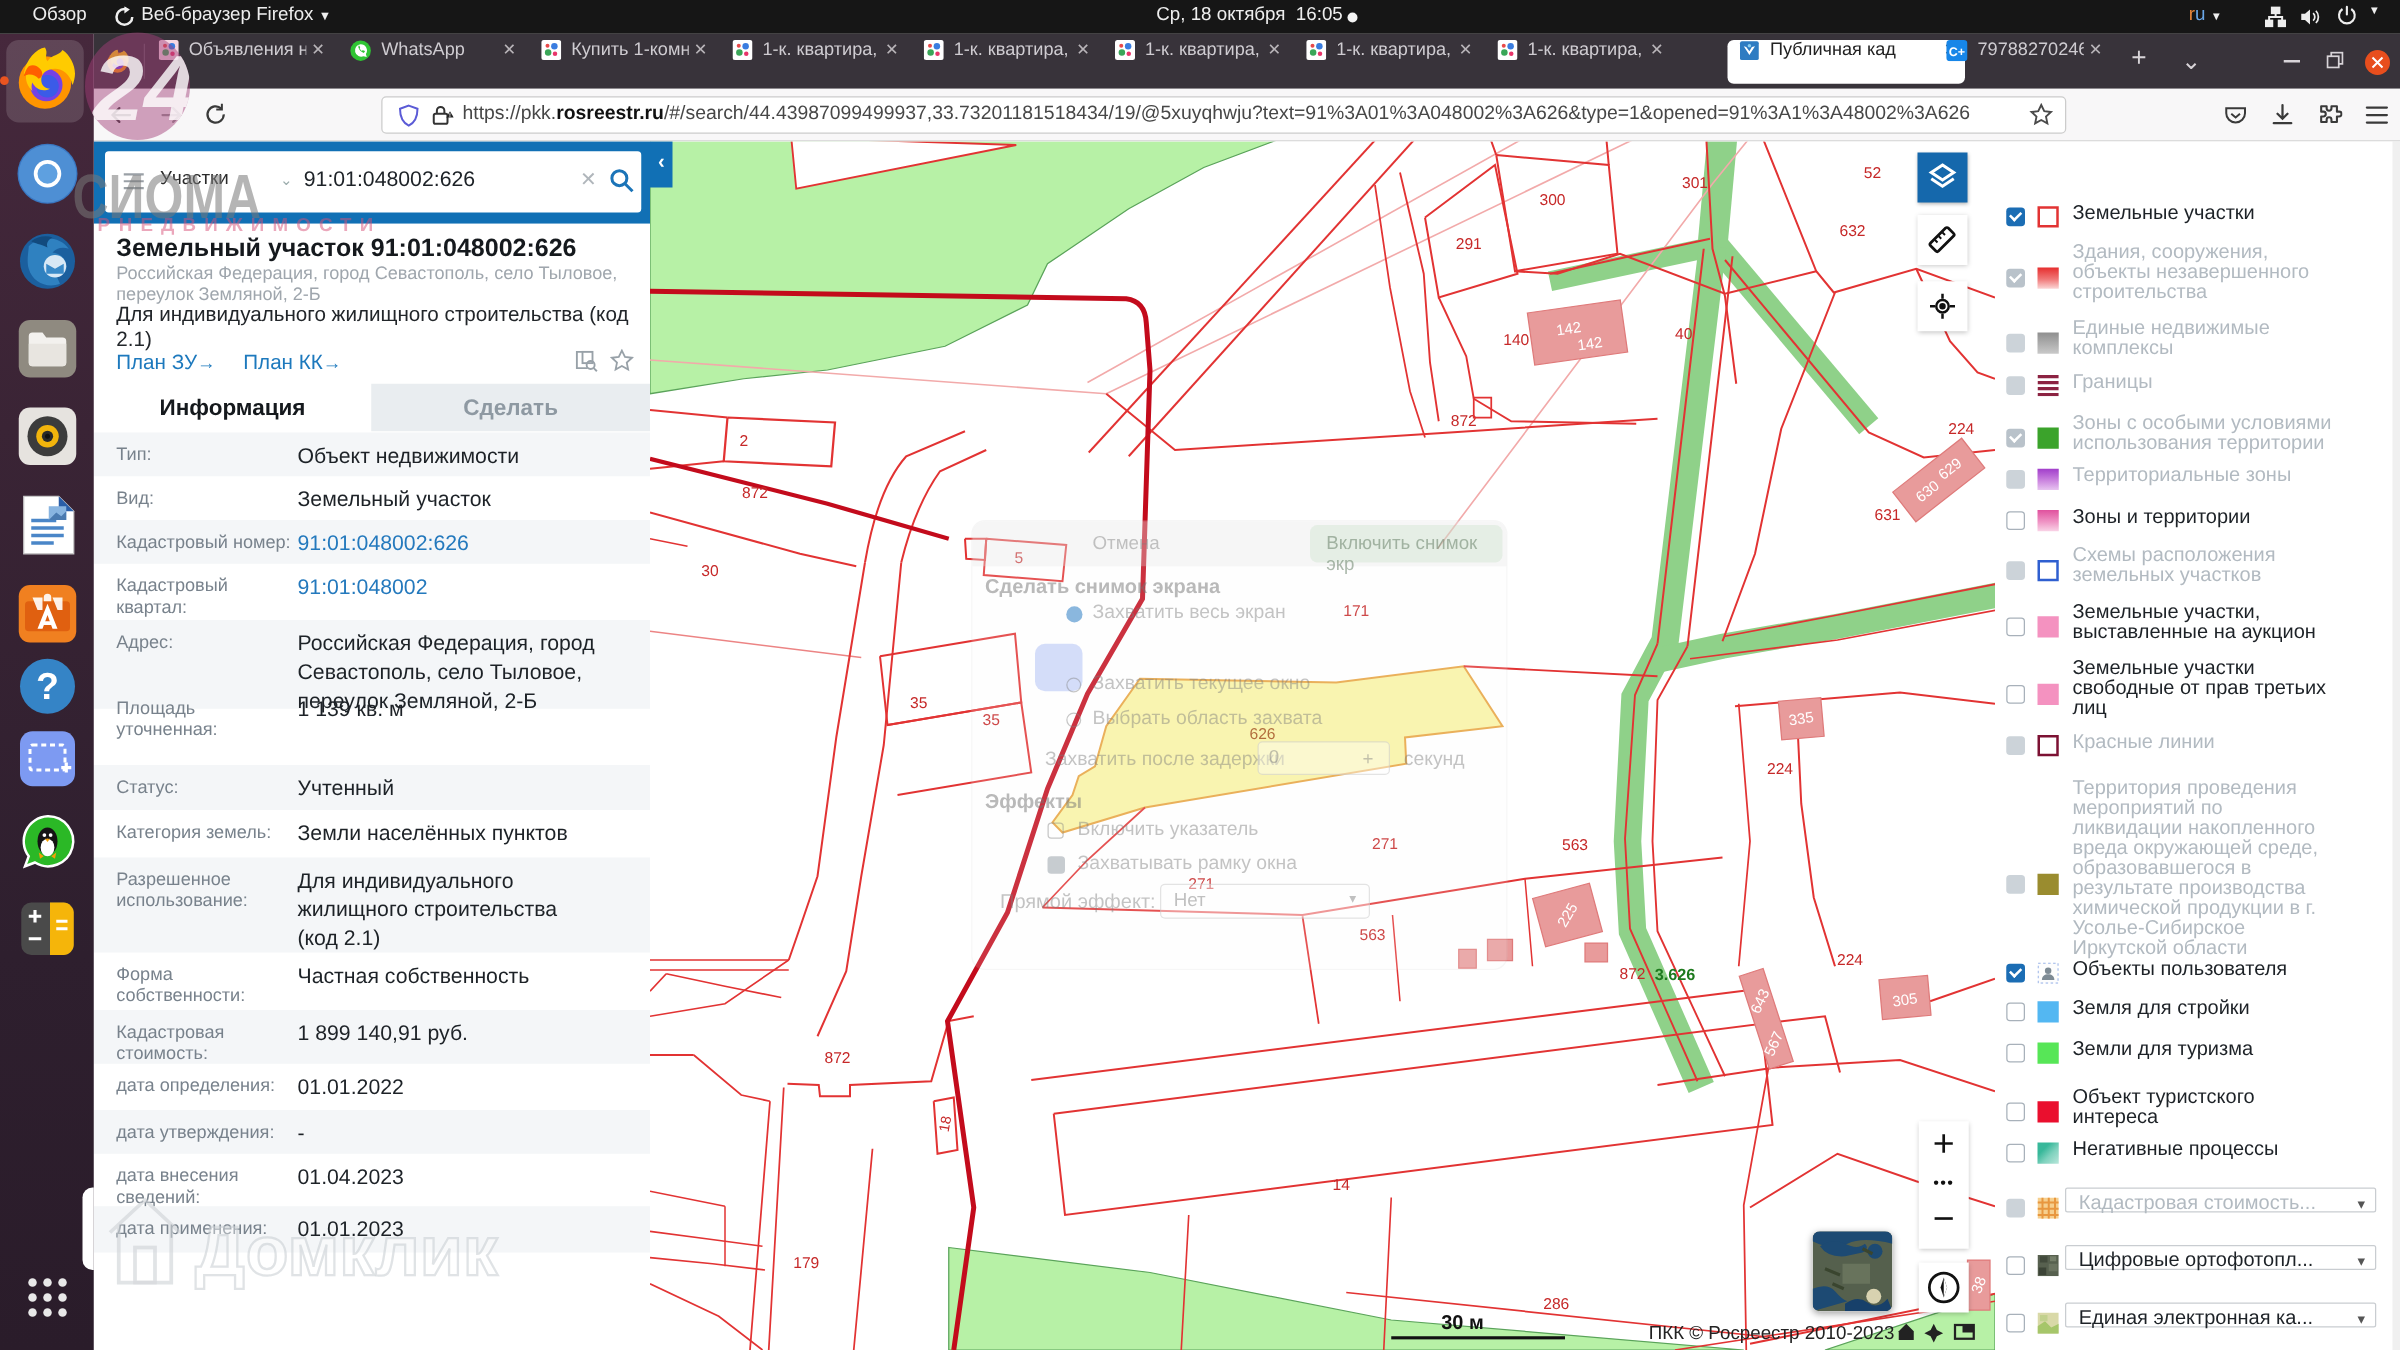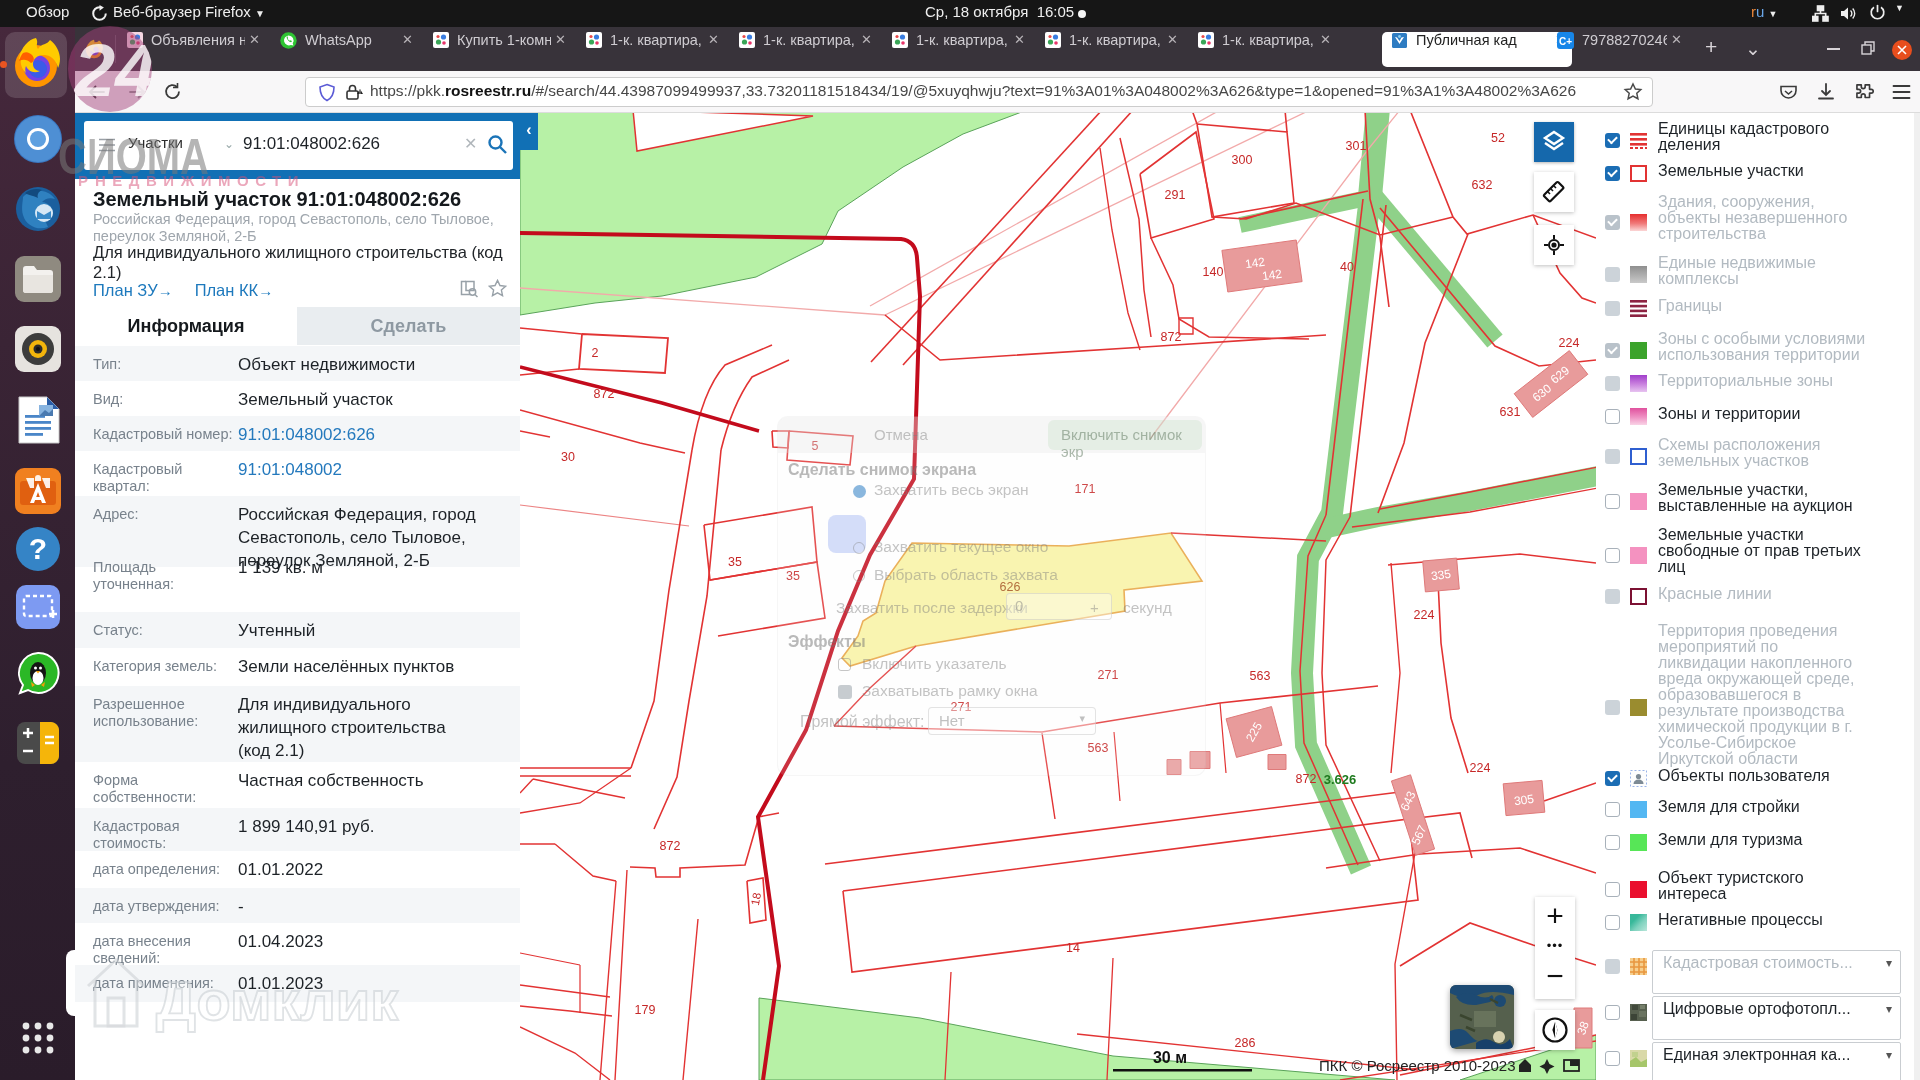--- a/index.html
+++ b/index.html
@@ -25,21 +25,21 @@
 .li .cb{flex:0 0 15px;height:15px;border-radius:3px;margin:2px 0 0 9px}
 .cbon{background:#1b6db4;position:relative}
 .cbon:after{content:"";position:absolute;left:3px;top:3px;width:7px;height:4px;border-left:2px solid #fff;border-bottom:2px solid #fff;transform:rotate(-45deg)}
 .cbongrey{background:#b9c2ca;position:relative}
 .cbongrey:after{content:"";position:absolute;left:3px;top:3px;width:7px;height:4px;border-left:2px solid #fff;border-bottom:2px solid #fff;transform:rotate(-45deg)}
 .cboff{background:#fff;border:1px solid #a8b1ba}
 .cboffgrey{background:#ccd3d9}
 .li .ic{flex:0 0 17px;height:17px;margin:1px 0 0 10px}
 .li .tx{margin-left:11px;line-height:16px;color:#1d2227;margin-top:-1px}
 .li .txg{margin-left:11px;line-height:16px;color:#b2bac1;margin-top:-1px}
-.lsel{height:44px;border:1px solid #c9cdd1;border-radius:2px;color:#1d2227;font-size:16px;
+.lsel{height:20px;border:1px solid #c9cdd1;border-radius:2px;color:#1d2227;font-size:16px;
   padding:3px 8px 0 10px;position:relative;background:#fff}
 .lsel:after{content:"▾";position:absolute;right:8px;top:5px;font-size:12px;color:#555}
 
 .tab{position:absolute;top:5px;height:35px;border-radius:5px;display:flex;align-items:flex-start;
   padding:0 6px 0 9px;color:#cfccd1;font-size:14.5px;overflow:hidden}
 .tab .tfav{flex:0 0 auto;margin-right:8px}
 .tab .ttl{flex:1 1 auto;white-space:nowrap;overflow:hidden}
 .tab .tx{flex:0 0 auto;font-size:13px;color:#b8b4b8;margin-left:4px}
 .tabact{background:#fff;color:#222}
 
@@ -660,36 +660,20 @@
           <path d="M0 46 q12 -5 18 2 t10 8 L0 64 Z" fill="#1d4a73"></path>
           <path d="M26 58 q10 -7 18 -1 t16 -3 L64 64 L26 64 Z" fill="#17406a"></path>
           <rect x="24" y="26" width="22" height="16" fill="#68735c"></rect>
           <circle cx="49" cy="52" r="6" fill="#d8d2b0"></circle>
           <path d="M10 30 l12 5 M16 42 l9 4 M40 14 l8 4" stroke="#3a452f" stroke-width="2.5"></path>
         </svg>
 </div>
 </div>
   <div class="abs" style="left:445px;top:0px;width:18px;height:37px;background:#1170b5;color:#fff;font-size:16px;font-weight:700;text-align:center;line-height:34px;z-index:20">‹</div>
 <div id="legend">
-<div class="li" style="top:9px">
-        <div class="cb cbon" style="margin-top:11px"></div>
-        <div class="ic" style="margin-top:10px"><svg width="17" height="17">
-            <rect width="17" height="17" fill="#fff"></rect>
-            <rect y="1" width="17" height="2.6" fill="#e23333"></rect>
-            <rect y="6" width="17" height="2.6" fill="#e23333"></rect>
-            <rect y="11" width="17" height="2.6" fill="#e23333"></rect>
-            <g fill="#e23333">
-              <rect x="0" y="15" width="3" height="2"></rect>
-              <rect x="5" y="15" width="3" height="2"></rect>
-              <rect x="10" y="15" width="3" height="2"></rect>
-              <rect x="15" y="15" width="2" height="2"></rect>
-            </g>
-          </svg></div>
-        <div class="tx">Единицы кадастрового<br>деления</div>
-      </div>
 <div class="li" style="top:51px">
         <div class="cb cbon" style="margin-top:2px"></div>
         <div class="ic" style="margin-top:1px">
           <div style="width:17px;height:17px;border:2px solid #e23333;background:#fff"></div>
         </div>
         <div class="tx">Земельные участки</div>
       </div>
 <div class="li" style="top:82px">
         <div class="cb cbongrey" style="margin-top:20px"></div>
         <div class="ic" style="margin-top:19px">

